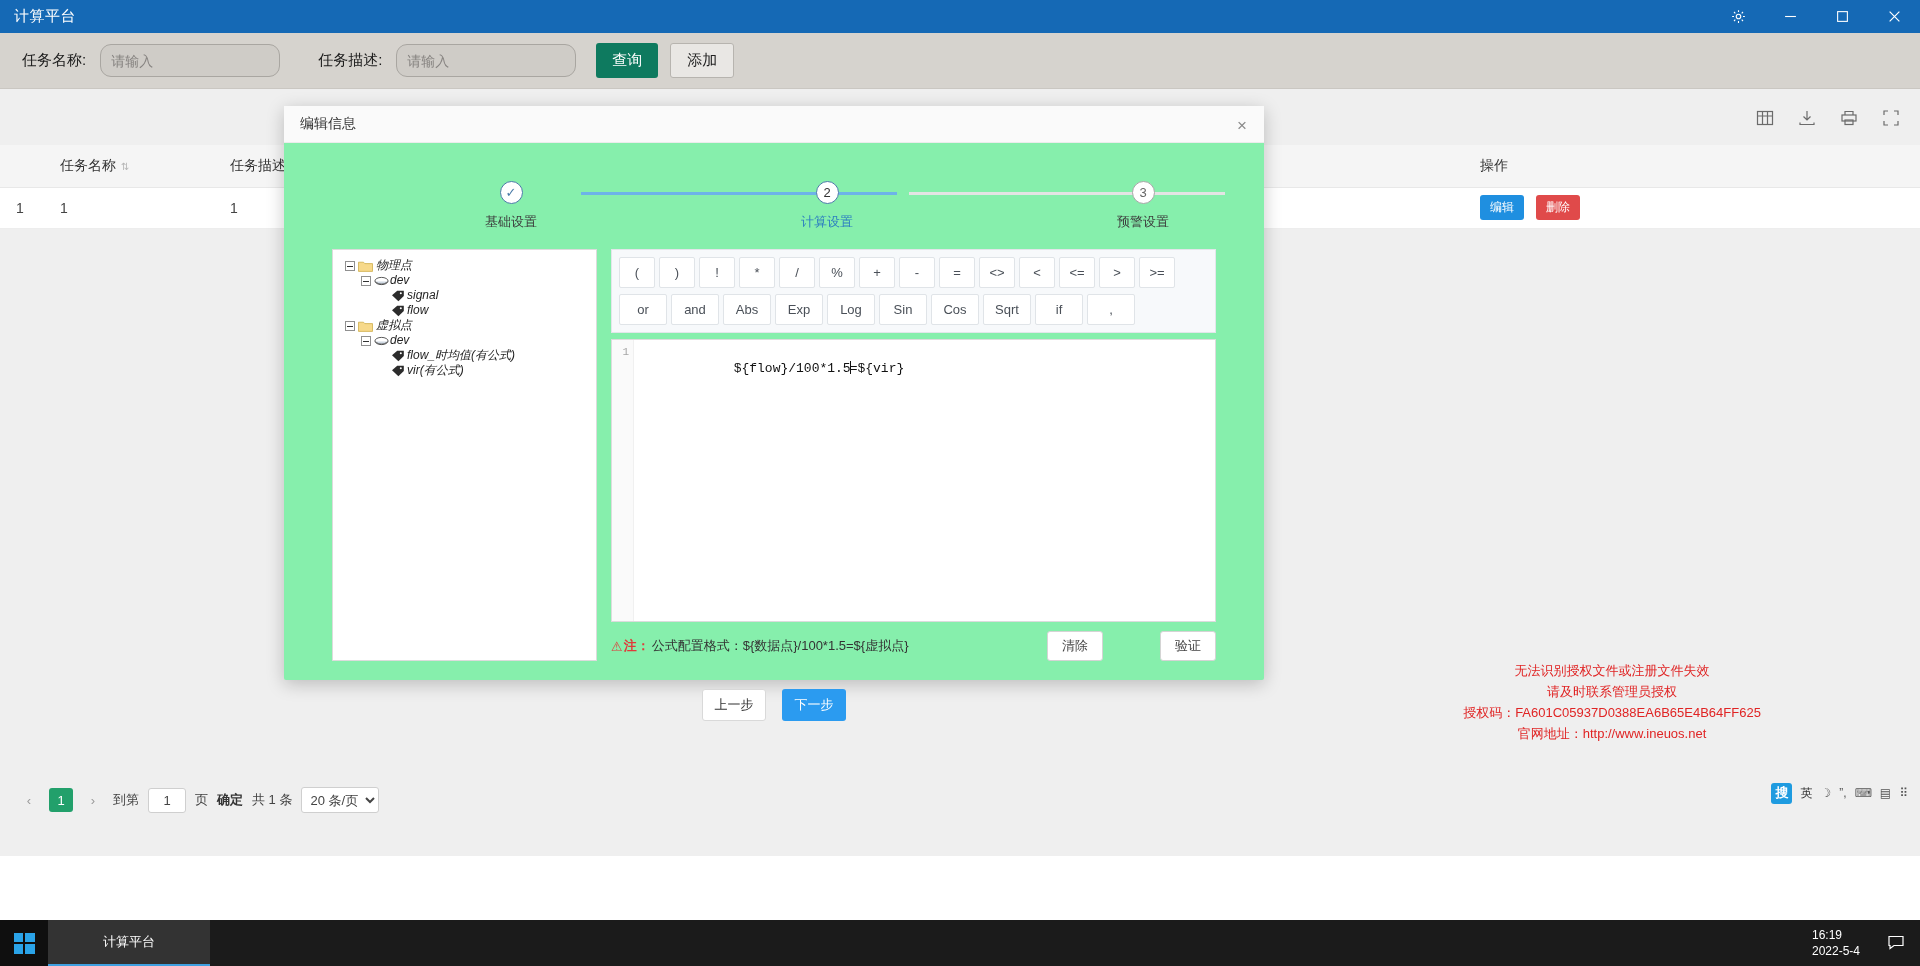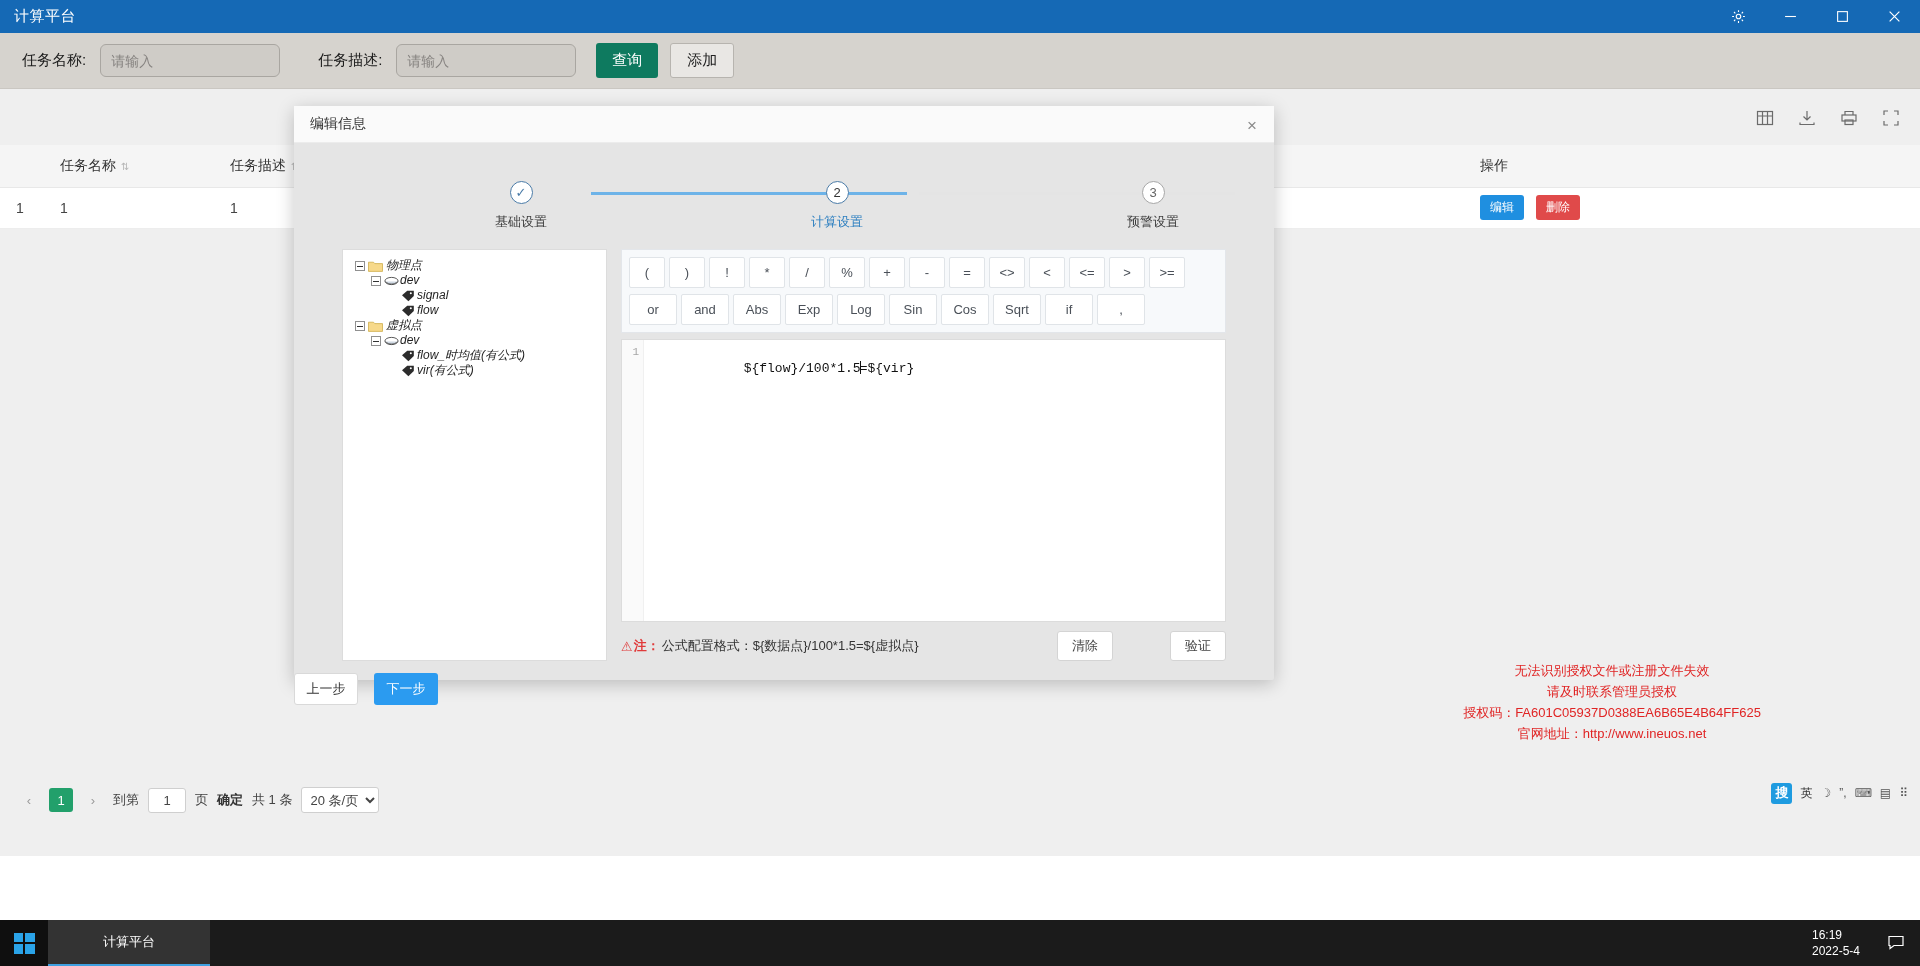--- a/index.html
+++ b/index.html
@@ -46,21 +46,21 @@
     padding-left: 22px;
     border-bottom: 1px solid #cac7c2;
   }
   .field-label {
     font-size: 15px; color: #1a1a1a; margin-right: 14px; white-space: nowrap;
   }
   .text-input {
     width: 180px; height: 33px;
     background: #cfccc7;
     border: 1px solid #a9a6a1;
-    border-radius: 6px;
+    border-radius: 11px;
     font-size: 14px;
     color: #333;
     padding: 0 10px;
     outline: none;
     font-family: inherit;
   }
   .text-input::placeholder { color: #868380; }
   .gap-lg { width: 38px; }
   .btn-primary-green {
     height: 35px; min-width: 58px;
@@ -196,23 +196,23 @@
     display: flex; flex-direction: column; align-items: flex-start;
     justify-content: center; color: #fff; font-size: 12px; line-height: 16px;
   }
   .tray-chat {
     position: absolute; right: 14px; top: 12px; color: #fff;
   }
 
   
   .modal {
     position: absolute;
-    left: 294px; top: 106px;
+    left: 284px; top: 106px;
     width: 980px; height: 574px;
-    background: #e5e5e5;
+    background: #86efac;
     box-shadow: 0 4px 18px rgba(0,0,0,.22);
     border-radius: 2px;
   }
   .modal-head {
     height: 37px; border-bottom: 1px solid #ececec;
     display: flex; align-items: center; padding: 0 16px;
     background: #fafafa;
     position: relative;
   }
   .modal-title { font-size: 14px; color: #333; }
@@ -342,22 +342,22 @@
   .note-mark { color: #e03a3a; font-weight: bold; margin-right: 2px; }
   .note-icon { color: #e03a3a; margin-right: 1px; font-size: 13px; }
   .note-actions { margin-left: auto; display: flex; gap: 10px; }
   .btn-ghost {
     height: 30px; min-width: 56px; background: #fff;
     border: 1px solid #d4d4d4; border-radius: 3px;
     font-size: 13px; color: #444; cursor: pointer; font-family: inherit; margin-left: 47px;
   }
 
   .dlg-foot {
-    display: flex; gap: 16px;
-    margin-top: 12px;
+    display: flex; justify-content: center; gap: 16px;
+    margin-top: 28px;
   }
   .btn-prev {
     width: 64px; height: 32px; background: #fff;
     border: 1px solid #d9d9d9; border-radius: 3px;
     font-size: 13px; color: #333; cursor: pointer; font-family: inherit;
   }
   .btn-next {
     width: 64px; height: 32px; background: #2b9bf0;
     border: none; border-radius: 3px;
     font-size: 13px; color: #fff; cursor: pointer; font-family: inherit;

